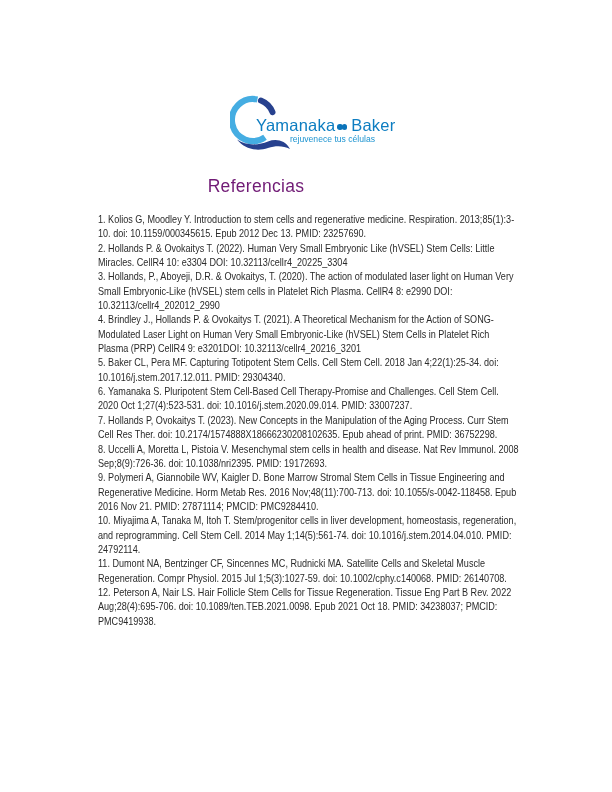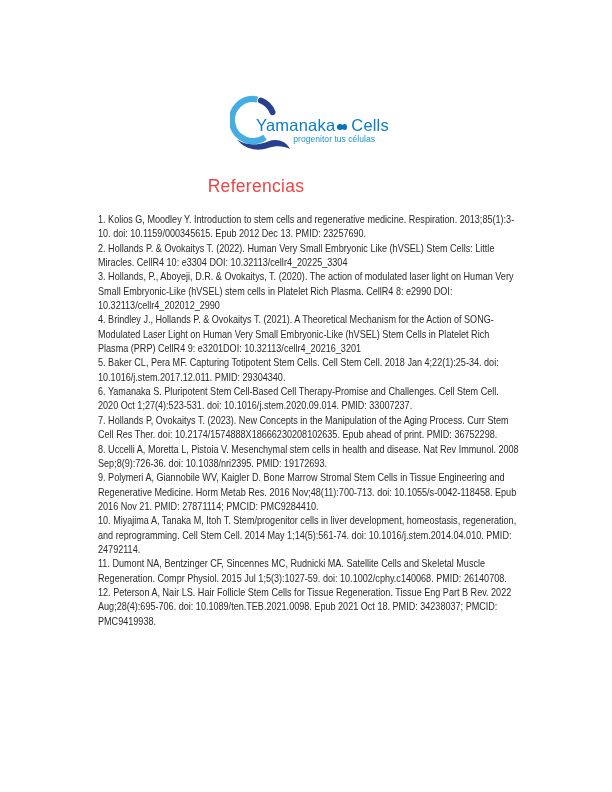--- a/index.html
+++ b/index.html
@@ -74,21 +74,21 @@
   
   .page-title {
     position: absolute;
     top: 177px;
     left: 0;
     width: 512px;
     text-align: center;
     font-size: 17.5px;
     line-height: 1.1;
     font-weight: 400;
-    color: #ef4444;
+    color: #701a75;
     letter-spacing: 0.3px;
   }
 
   
   .refs {
     position: absolute;
     left: 98px;
     top: 213px;
     width: 484px;
     transform: scaleX(0.873);
@@ -119,23 +119,23 @@
                C 46 52.3, 53 52.5, 60 56
                C 55 47, 46 45.5, 38 48.5
                C 28 52.5, 16 52.8, 7 46.5 Z" fill="#27418e"></path>
     </svg>
     <div class="logo-name">
       <span class="brand-first">Yamanaka</span>
       <span class="logo-dots">
         <span class="dot"></span>
           <span class="dot"></span>
       </span>
-      <span class="brand-second">Cells</span>
+      <span class="brand-second">Baker</span>
     </div>
-    <div class="logo-tagline">progenitor tus células</div>
+    <div class="logo-tagline">rejuvenece tus células</div>
   </div>
 
   <div class="page-title">Referencias</div>
 
   <div class="refs">
     <p>1. Kolios G, Moodley Y. Introduction to stem cells and regenerative medicine. Respiration. 2013;85(1):3-10. doi: 10.1159/000345615. Epub 2012 Dec 13. PMID: 23257690.</p>
     <p>2. Hollands P. &amp; Ovokaitys T. (2022). Human Very Small Embryonic Like (hVSEL) Stem Cells: Little Miracles. CellR4 10: e3304 DOI: 10.32113/cellr4_20225_3304</p>
     <p>3. Hollands, P., Aboyeji, D.R. &amp; Ovokaitys, T. (2020). The action of modulated laser light on Human Very Small Embryonic-Like (hVSEL) stem cells in Platelet Rich Plasma. CellR4 8: e2990 DOI: 10.32113/cellr4_202012_2990</p>
     <p>4. Brindley J., Hollands P. &amp; Ovokaitys T. (2021). A Theoretical Mechanism for the Action of SONG-Modulated Laser Light on Human Very Small Embryonic-Like (hVSEL) Stem Cells in Platelet Rich Plasma (PRP) CellR4 9: e3201DOI: 10.32113/cellr4_20216_3201</p>
     <p>5. Baker CL, Pera MF. Capturing Totipotent Stem Cells. Cell Stem Cell. 2018 Jan 4;22(1):25-34. doi: 10.1016/j.stem.2017.12.011. PMID: 29304340.</p>

